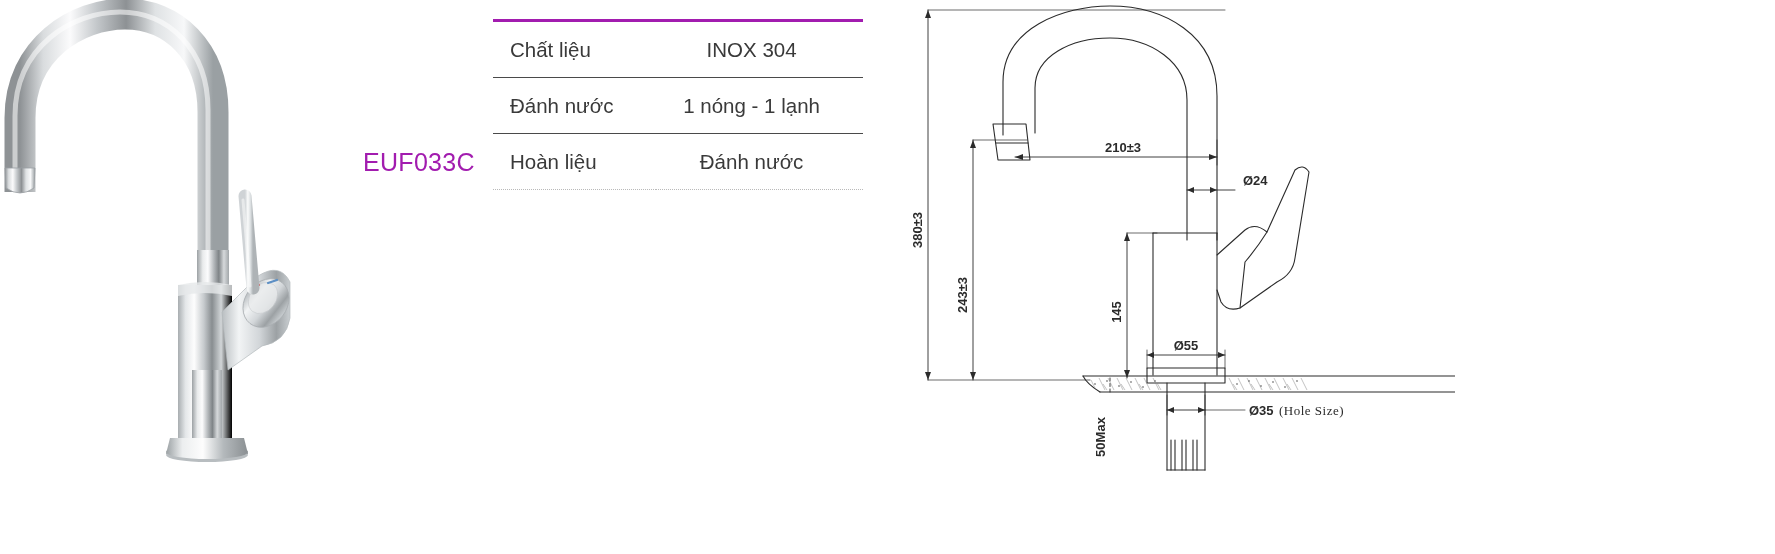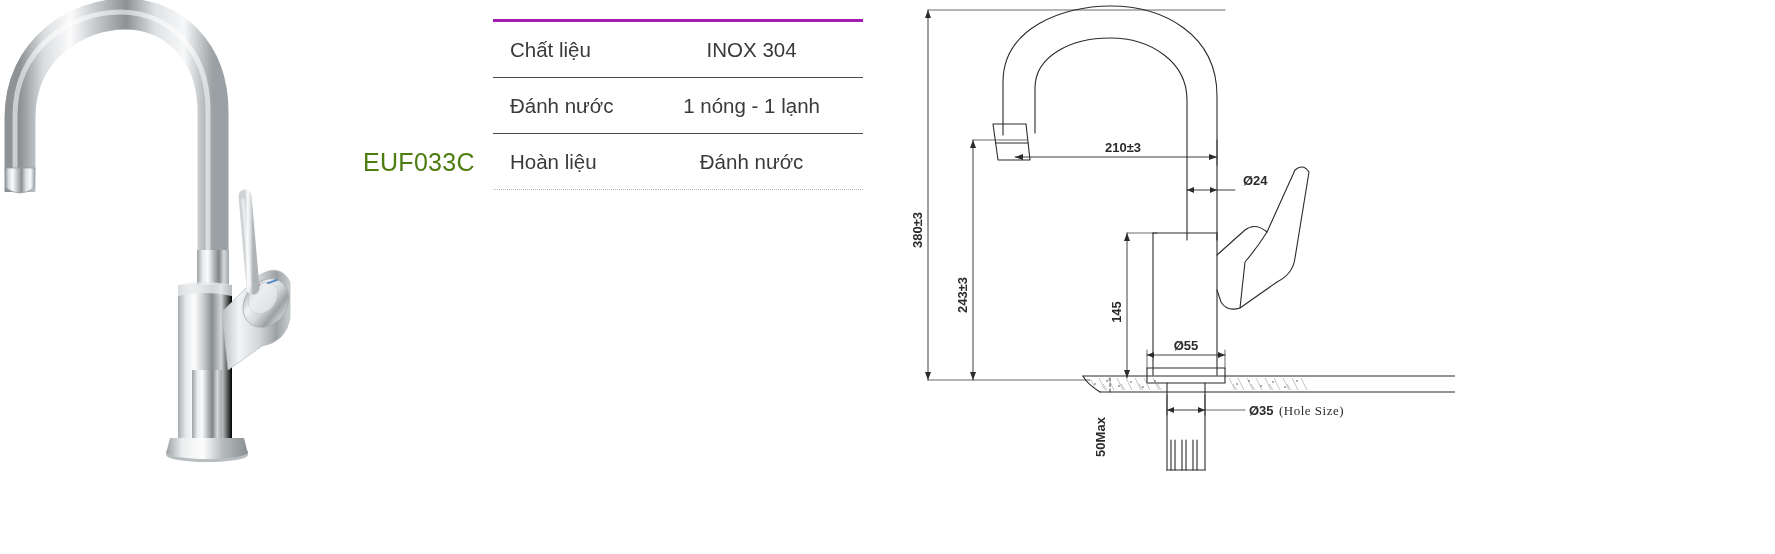--- a/index.html
+++ b/index.html
@@ -12,21 +12,21 @@
   }
   .stage{position:absolute;left:0;top:0;width:1775px;height:554px;}
 
   
   .photo-pane{position:absolute;left:0;top:0;width:330px;height:554px;}
   .photo-pane svg{display:block;}
 
   
   .product-code{
     position:absolute;left:363px;top:148px;
-    font-size:25px;color:#4d7c0f;letter-spacing:.3px;
+    font-size:25px;color:#a21caf;letter-spacing:.3px;
     font-family:"Liberation Sans", sans-serif;
     white-space:nowrap;
   }
 
   
   .spec-table{
     position:absolute;left:493px;top:19px;
     width:370px;
     border-collapse:collapse;
   }

